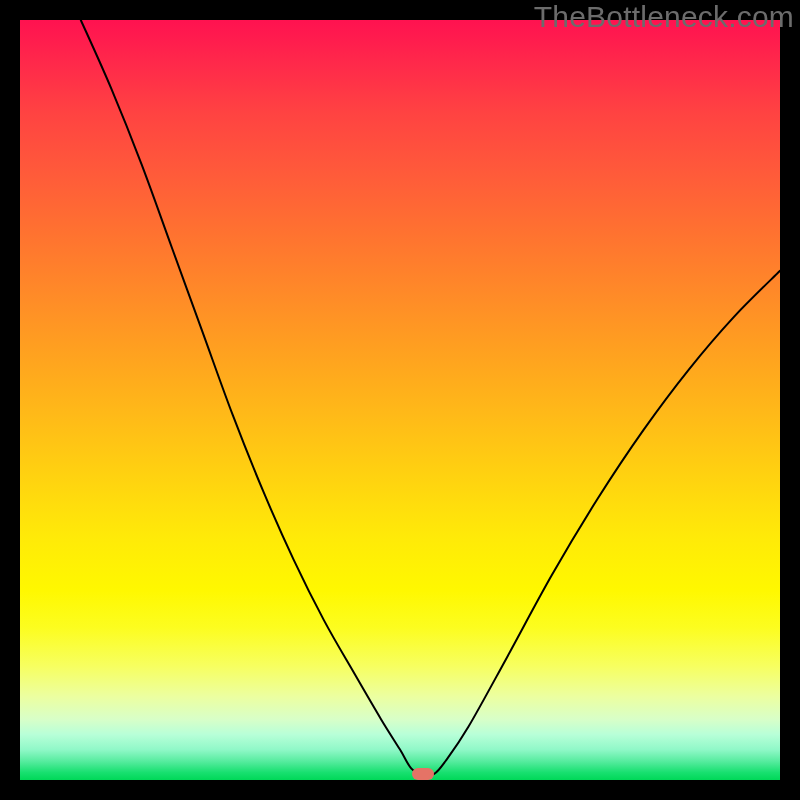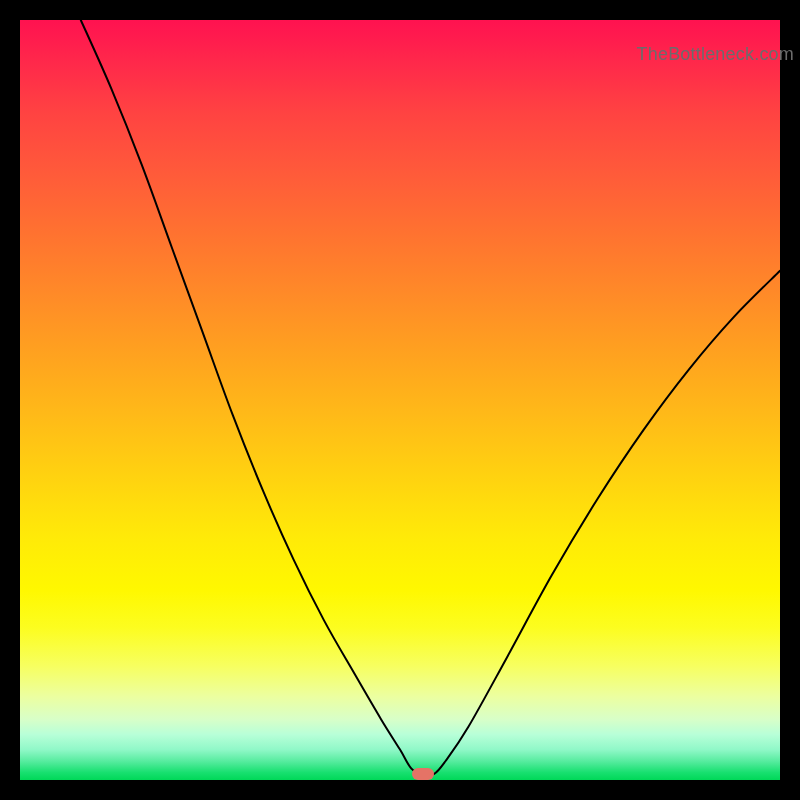--- a/index.html
+++ b/index.html
@@ -59,24 +59,23 @@
     height: 12px;
     border-radius: 6px;
     transform: translate(-50%, -50%);
     z-index: 3;
   }
   .attribution {
     position: absolute;
     top: 0px;
     right: 6px;
     font-family: Arial, Helvetica, sans-serif;
-    font-size: 18px;
+    font-size: 30px;
     color: #6c6c6c;
     letter-spacing: 0.2px;
-    margin-top: 44px;
   }
 </style>
 </head>
 <body>
 
 <div class="plot-area">
   <div class="gradient-bg"></div>
   <svg class="curve-svg" viewBox="0 0 760 760" preserveAspectRatio="none">
     <path id="curve-path" d="M 60.80 0.00 C 65.87 11.40, 81.07 44.33, 91.20 68.40 C 101.33 92.47, 111.47 117.80, 121.60 144.40 C 131.73 171.00, 141.87 200.13, 152.00 228.00 C 162.13 255.87, 172.27 283.73, 182.40 311.60 C 192.53 339.47, 202.67 368.60, 212.80 395.20 C 222.93 421.80, 233.07 447.13, 243.20 471.20 C 253.33 495.27, 263.47 518.07, 273.60 539.60 C 283.73 561.13, 293.87 581.40, 304.00 600.40 C 314.13 619.40, 324.90 637.13, 334.40 653.60 C 343.90 670.07, 353.40 686.53, 361.00 699.20 C 368.60 711.87, 374.93 721.37, 380.00 729.60 C 385.07 737.83, 387.60 744.55, 391.40 748.60 C 395.20 752.65, 399.00 753.03, 402.80 753.92 C 406.60 754.81, 410.40 756.07, 414.20 753.92 C 418.00 751.77, 419.90 748.85, 425.60 741.00 C 431.30 733.15, 438.27 723.90, 448.40 706.80 C 458.53 689.70, 472.47 663.73, 486.40 638.40 C 500.33 613.07, 516.80 581.40, 532.00 554.80 C 547.20 528.20, 562.40 502.87, 577.60 478.80 C 592.80 454.73, 608.00 431.93, 623.20 410.40 C 638.40 388.87, 653.60 368.60, 668.80 349.60 C 684.00 330.60, 699.20 312.87, 714.40 296.40 C 729.60 279.93, 752.40 258.40, 760.00 250.80" fill="none" stroke="#000000" stroke-width="2" stroke-linecap="round"></path>
   </svg>

